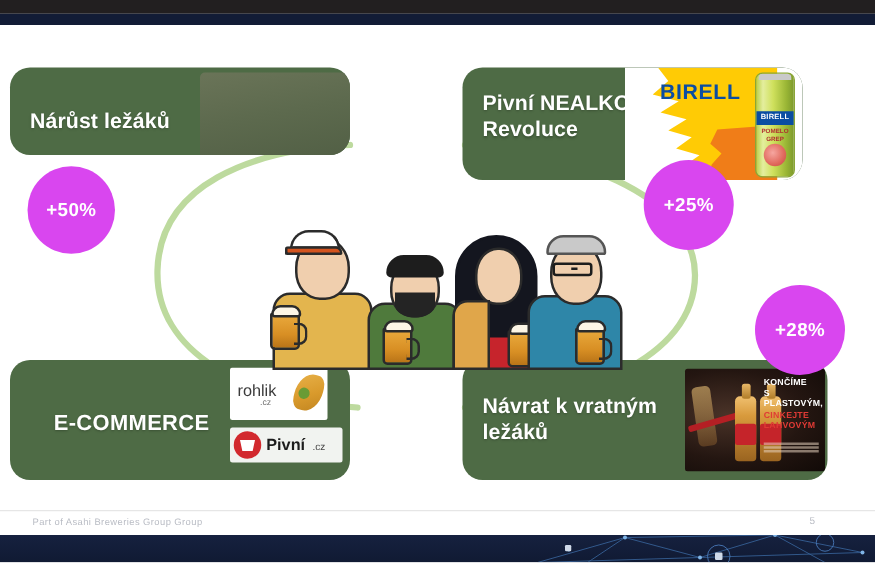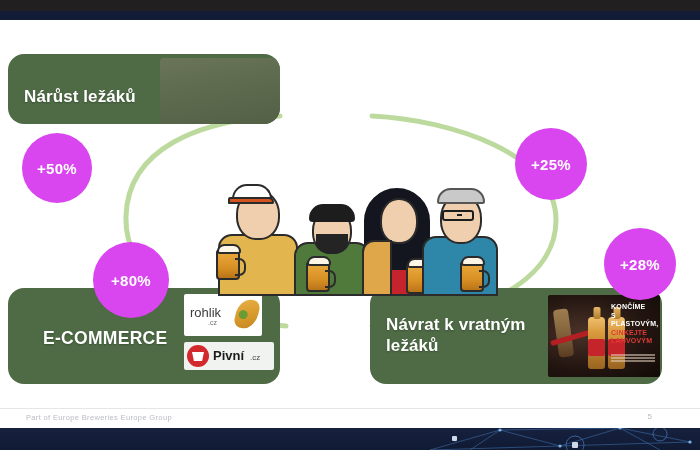--- a/index.html
+++ b/index.html
@@ -450,20 +450,39 @@
 
         </div>
         <div class="bottle" style="left:86px;">
           <div class="cap" style="background:#3a8c3f;"></div>
           <div class="neck" style="background:#b5781f;"></div>
 
         </div>
       </div>
     </div>
 
+    <div class="panel panel-tr">
+      <div class="panel-label">
+        <span>Pivní NEALKO</span><br>
+        <span>Revoluce</span>
+      </div>
+      <div class="img-block birell">
+        <div class="birell-splash"></div>
+        <div class="birell-splash-orange"></div>
+        <div class="birell-word">BIRELL</div>
+        <div class="birell-can">
+          <div class="can-top"></div>
+          <div class="can-band">
+            <span>BIRELL</span>
+          </div>
+          <div class="can-flavor">POMELO GREP</div>
+          <div class="can-fruit"></div>
+        </div>
+      </div>
+    </div>
 
     <div class="panel panel-bl">
       <div class="panel-label">E-COMMERCE</div>
       <div class="img-block ecom">
         <div class="logo-rohlik">
           <div class="txt">rohlik</div>
           <div class="cz">.cz</div>
           <div class="croissant"></div>
         </div>
         <div class="logo-kosik">
@@ -534,27 +553,26 @@
         <div class="torso" style="left:2px; width:76px; height:60px; background:#2e86a8;"></div>
         <div class="head" style="left:20px; top:22px; width:42px; height:50px;"></div>
         <div class="hair" style="left:17px; top:16px; width:48px; height:16px; border-radius:24px 24px 4px 4px; background:#c9c9c9; border-color:#555;"></div>
         <div class="glasses" style="left:22px; top:38px;"></div>
         <div class="mug" style="left:40px; bottom:4px;"></div>
       </div>
     </div>
 
     <div class="circle c50">+50%</div>
     <div class="circle c25">+25%</div>
-    <div class="circle c80">+80%</div>
     <div class="circle c12">+28%</div>
 
   </div>
 
   <div class="footer">
-    <div class="footer-text">Part of Europe Breweries Europe Group</div>
+    <div class="footer-text">Part of Asahi Breweries Group Group</div>
     <div class="footer-page">5</div>
   </div>
 
   <div class="bottom-navy">
     <svg width="700" height="22" viewBox="0 0 700 22">
       <g stroke="#3e6ea8" stroke-width="0.7" fill="none" opacity="0.85">
         <path d="M430 22 L500 2 L560 18 L620 0 L690 14"></path>
         <path d="M500 2 L620 0"></path>
         <path d="M560 18 L690 14"></path>
         <path d="M430 22 L560 18"></path>

